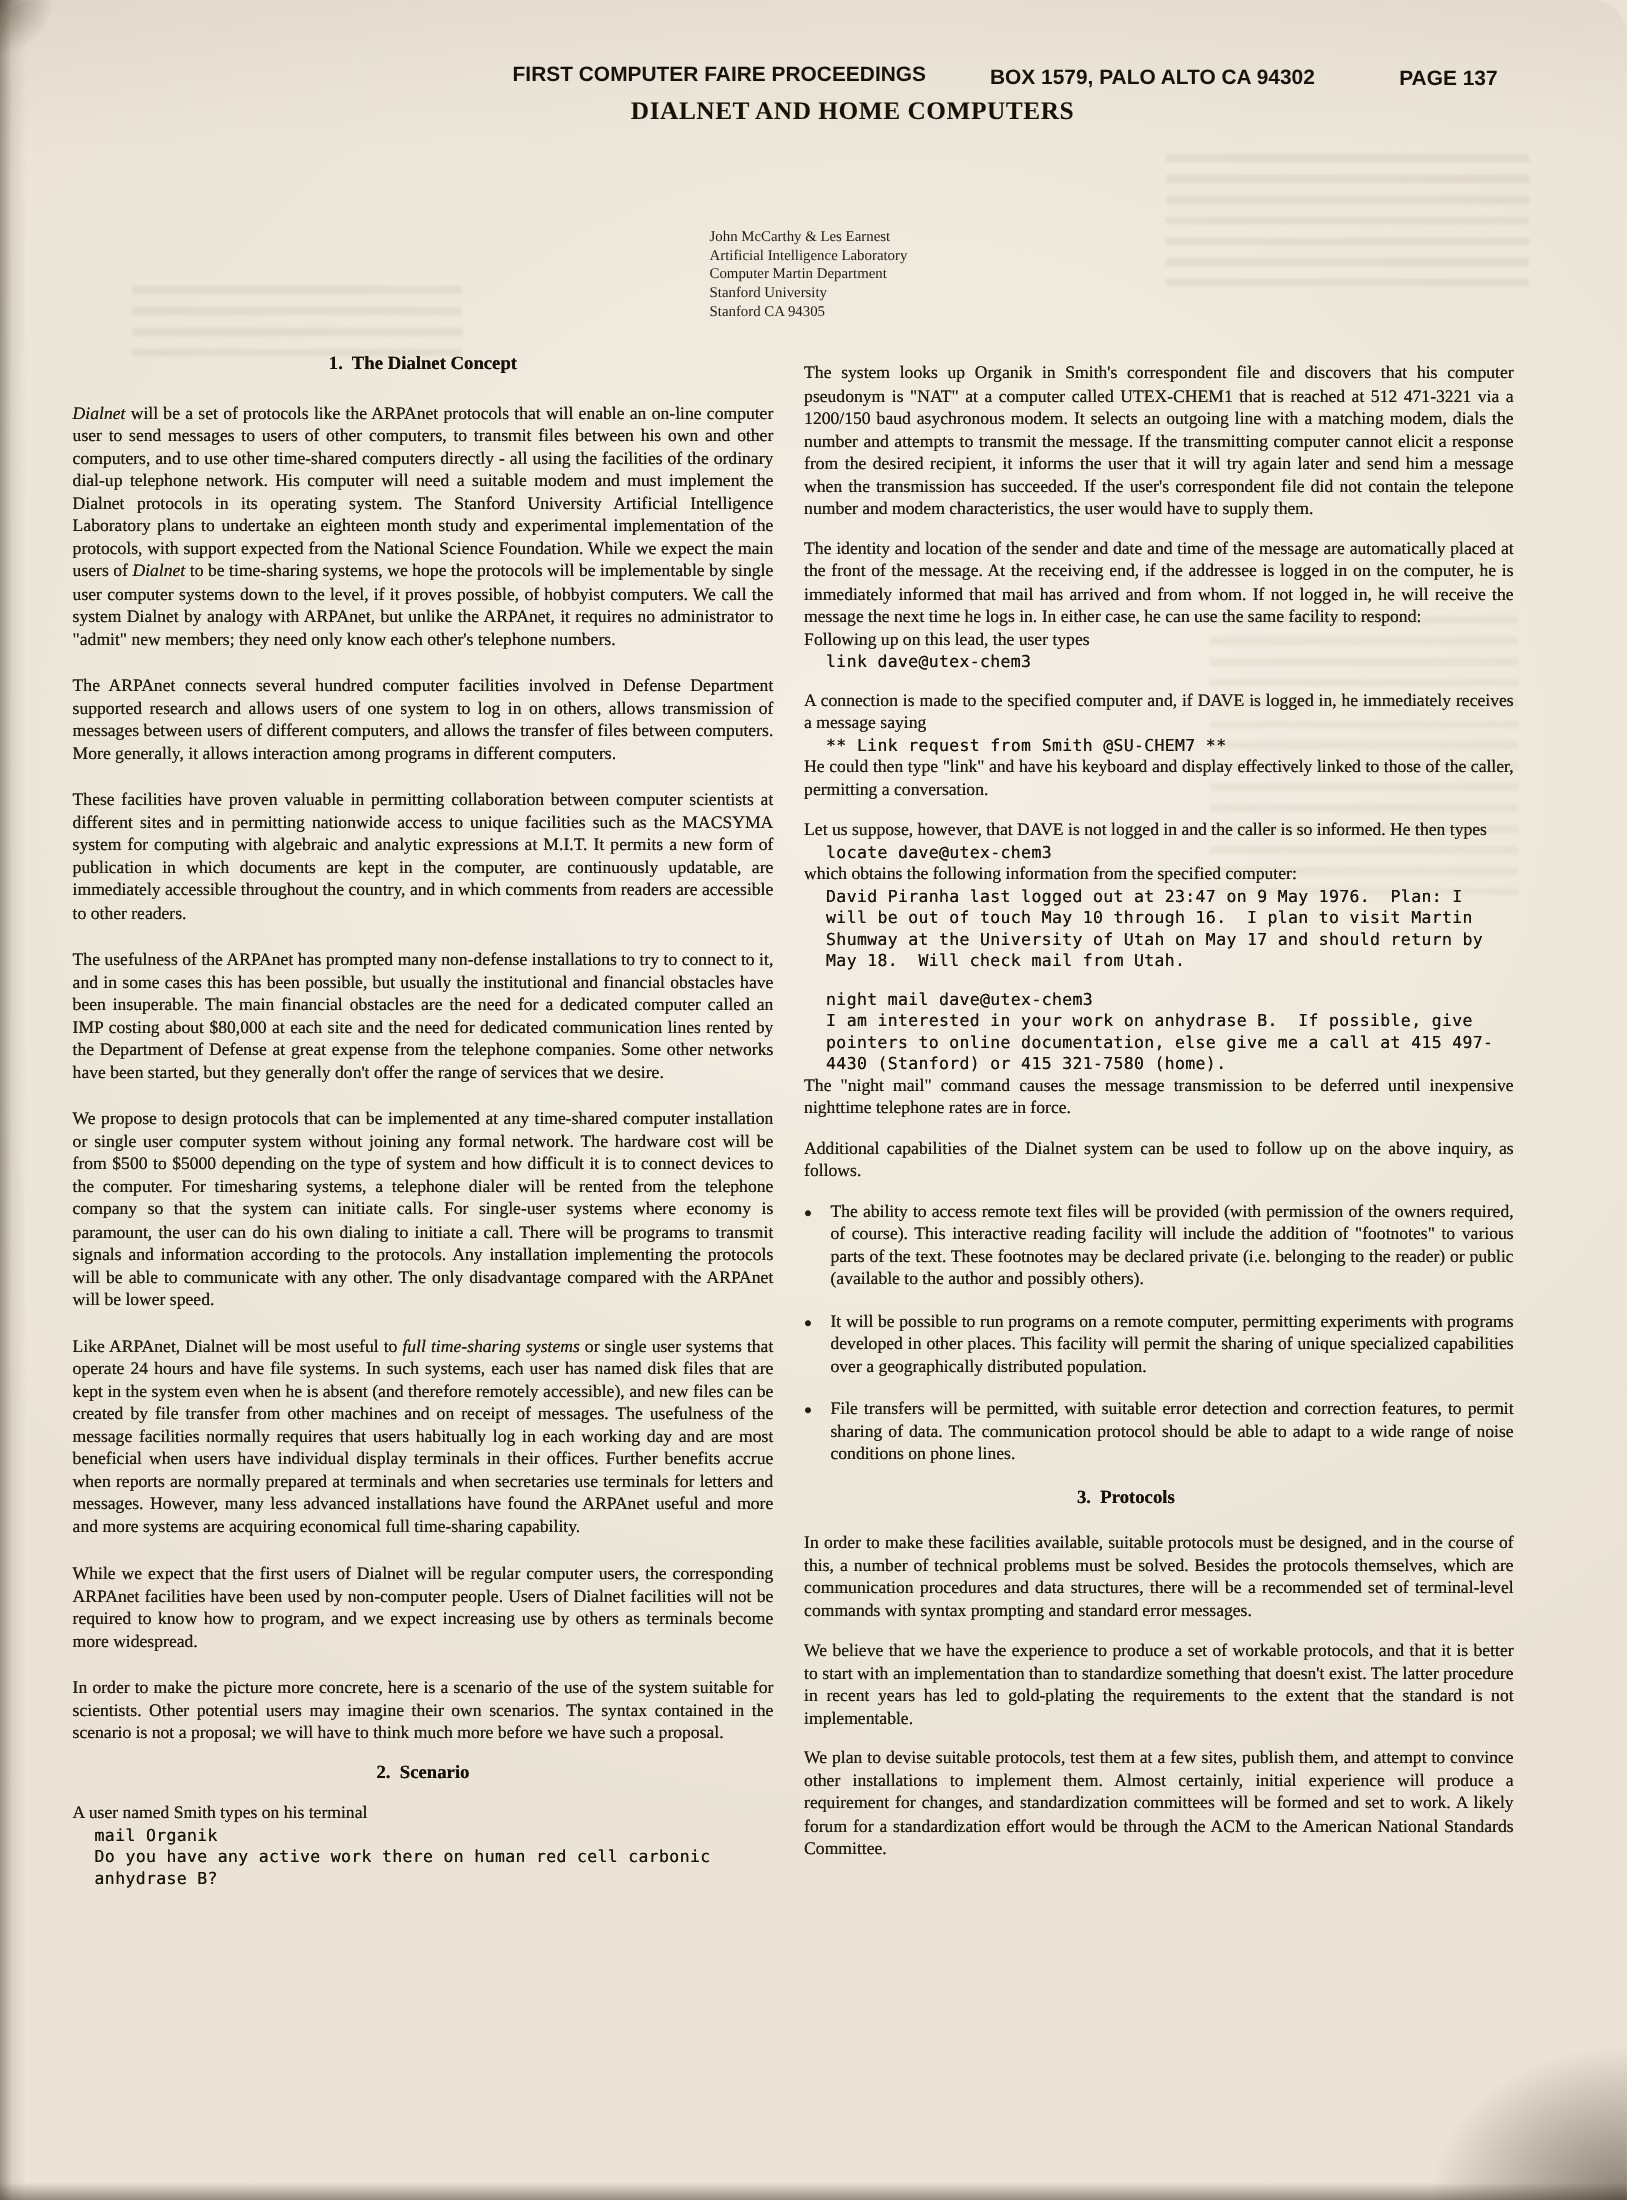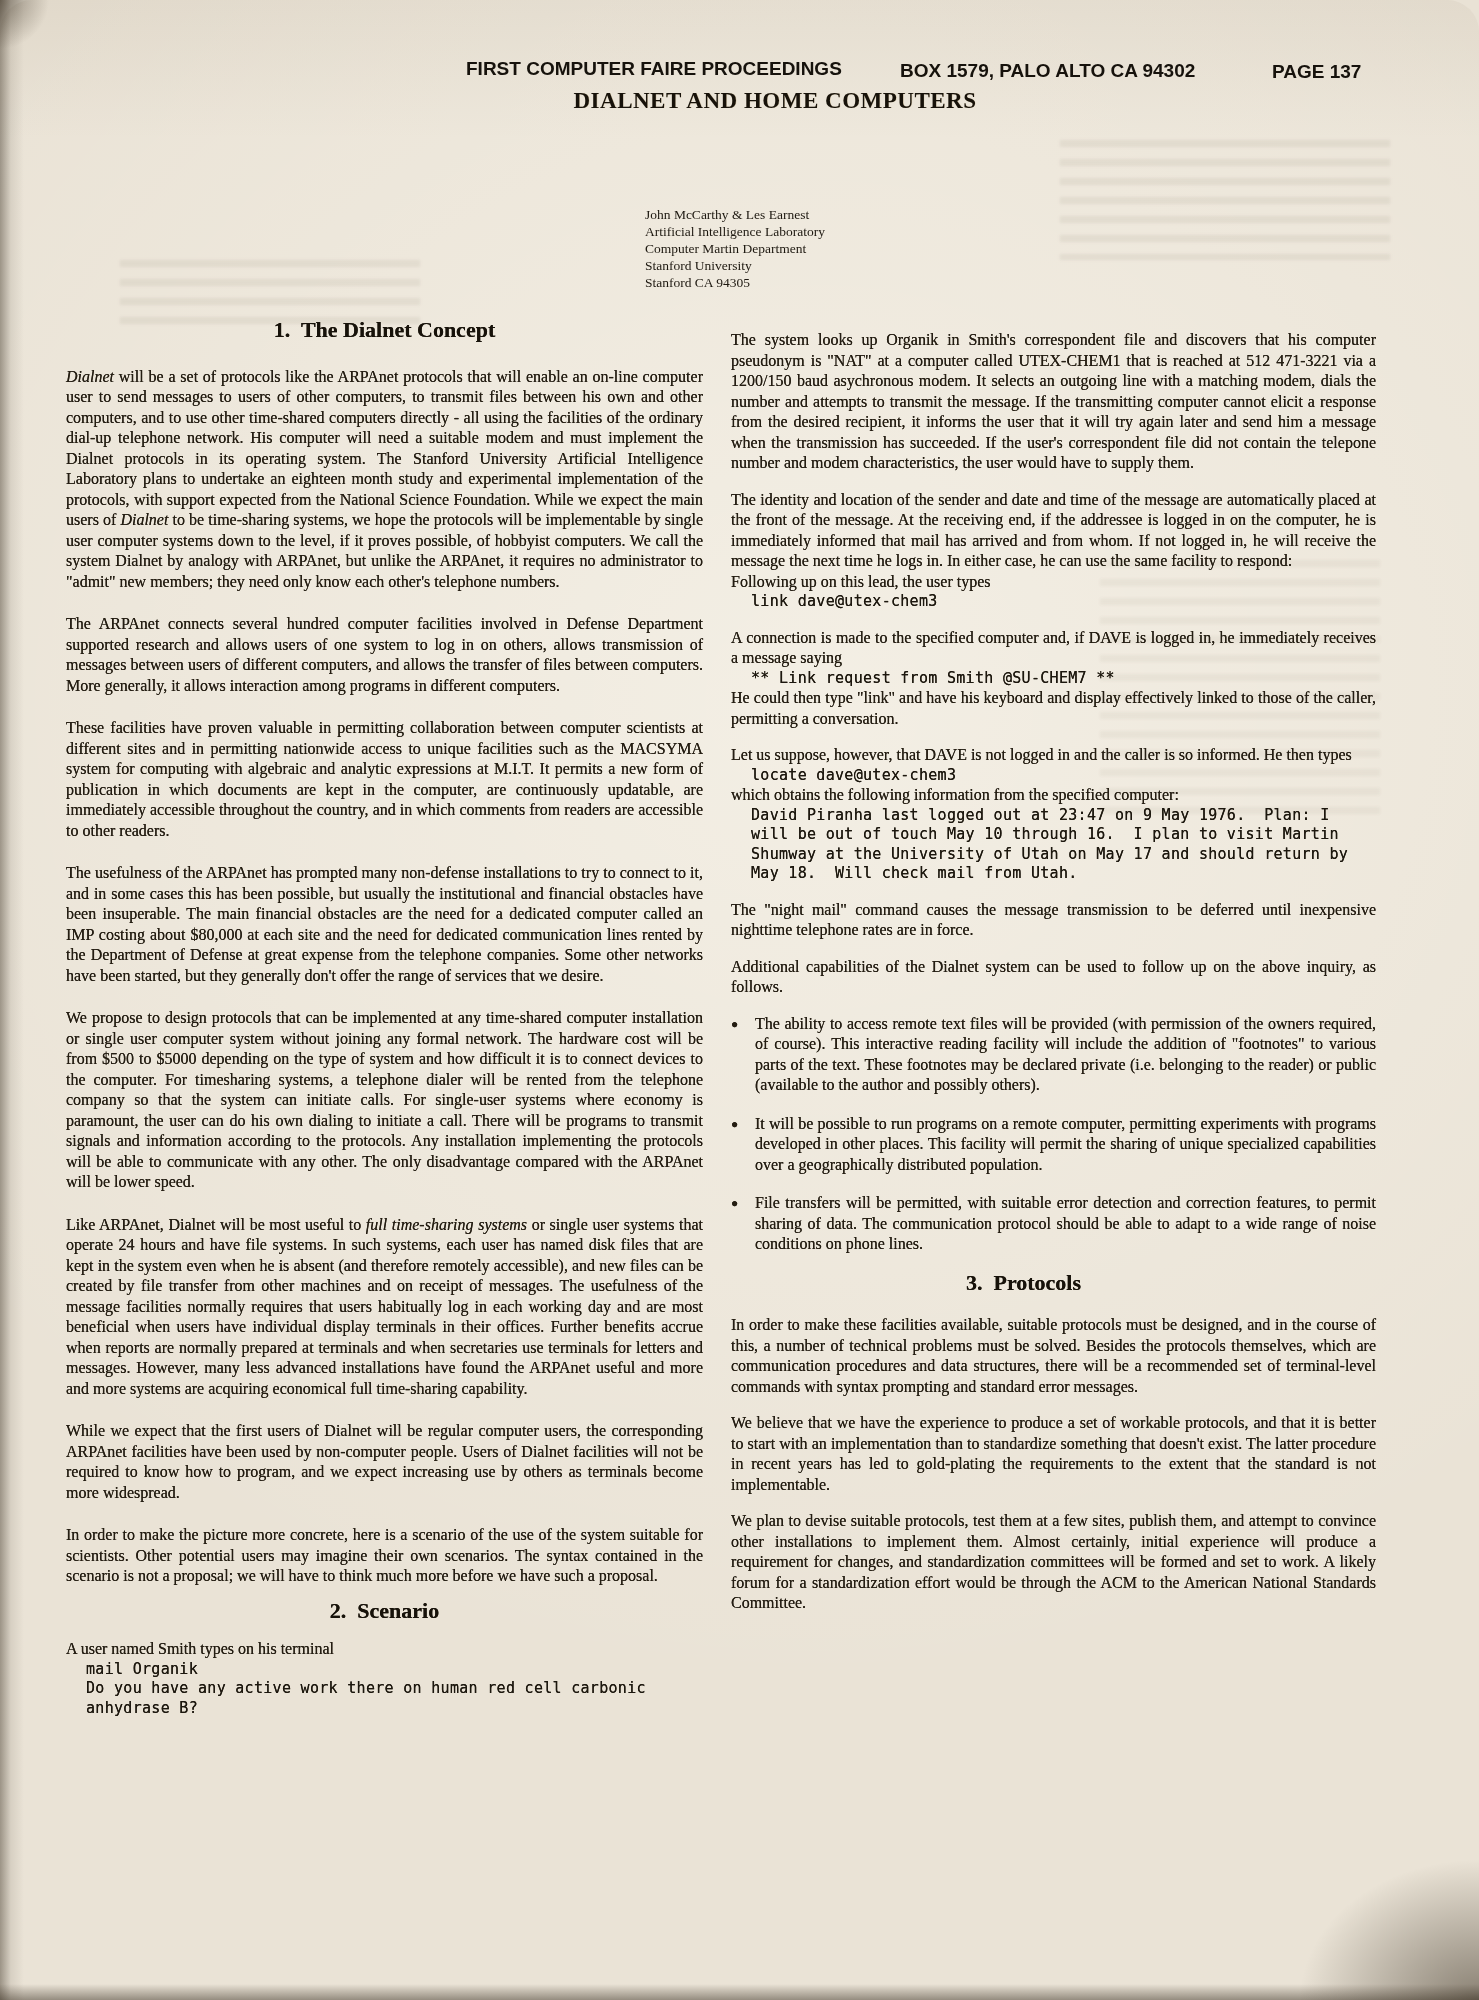--- a/index.html
+++ b/index.html
@@ -48,21 +48,21 @@
     text-shadow:0 0 0.35px #2a241a;}
   .col-left{left:66px;top:320px;width:637px;}
   .col-right{left:731px;top:330px;width:645px;}
   .col p{margin:0 0 22px 0;}
   .col-right p{margin:0 0 16px 0;}
   .mb0{margin-bottom:0 !important;}
   .mt12{margin-top:12px !important;}
   .noj{text-align:left;}
   .it{font-style:italic;}
 
-  h2.sec{font-size:22px;font-weight:bold;text-align:center;margin:0 0 26px 0;white-space:pre;color:#17120a;}
+  h2.sec{font-size:17px;font-weight:bold;text-align:center;margin:0 0 26px 0;white-space:pre;color:#17120a;}
   h2.sec2{margin:14px 0 18px 0;}
   h2.sec3{margin:16px 60px 22px 0;}
 
   pre.code{font-family:"DejaVu Sans Mono",monospace;font-size:15px;line-height:19.5px;
     letter-spacing:0.3px;margin:0;padding:0 0 0 20px;white-space:pre;text-align:left;color:#1c170e;
     text-shadow:0 0 0.4px #2a241a;}
   pre.gap{margin-bottom:16px;}
 
   .bullet{display:flex;margin:0 0 18px 0;}
   .bullet .dot{flex:0 0 24px;font-size:12px;line-height:20.5px;}
@@ -117,20 +117,24 @@
     <p class="mb0">A connection is made to the specified computer and, if DAVE is logged in, he immediately receives a message saying</p>
     <pre class="code">** Link request from Smith @SU-CHEM7 **</pre>
     <p>He could then type "link" and have his keyboard and display effectively linked to those of the caller, permitting a conversation.</p>
     <p class="mb0">Let us suppose, however, that DAVE is not logged in and the caller is so informed.  He then types</p>
     <pre class="code">locate dave@utex-chem3</pre>
     <p class="noj mb0">which obtains the following information from the specified computer:</p>
     <pre class="code gap">David Piranha last logged out at 23:47 on 9 May 1976.  Plan: I
 will be out of touch May 10 through 16.  I plan to visit Martin
 Shumway at the University of Utah on May 17 and should return by
 May 18.  Will check mail from Utah.</pre>
+    <pre class="code">night mail dave@utex-chem3
+I am interested in your work on anhydrase B.  If possible, give
+pointers to online documentation, else give me a call at 415 497-
+4430 (Stanford) or 415 321-7580 (home).</pre>
     <p>The "night mail" command causes the message transmission to be deferred until inexpensive nighttime telephone rates are in force.</p>
     <p>Additional capabilities of the Dialnet system can be used to follow up on the above inquiry, as follows.</p>
     <div class="bullet">
       <span class="dot">●</span>
       <p>The ability to access remote text files will be provided (with permission of the owners required, of course).  This interactive reading facility will include the addition of "footnotes" to various parts of the text.  These footnotes may be declared private (i.e. belonging to the reader) or public (available to the author and possibly others).</p>
     </div>
     <div class="bullet">
       <span class="dot">●</span>
       <p>It will be possible to run programs on a remote computer, permitting experiments with programs developed in other places.  This facility will permit the sharing of unique specialized capabilities over a geographically distributed population.</p>
     </div>

